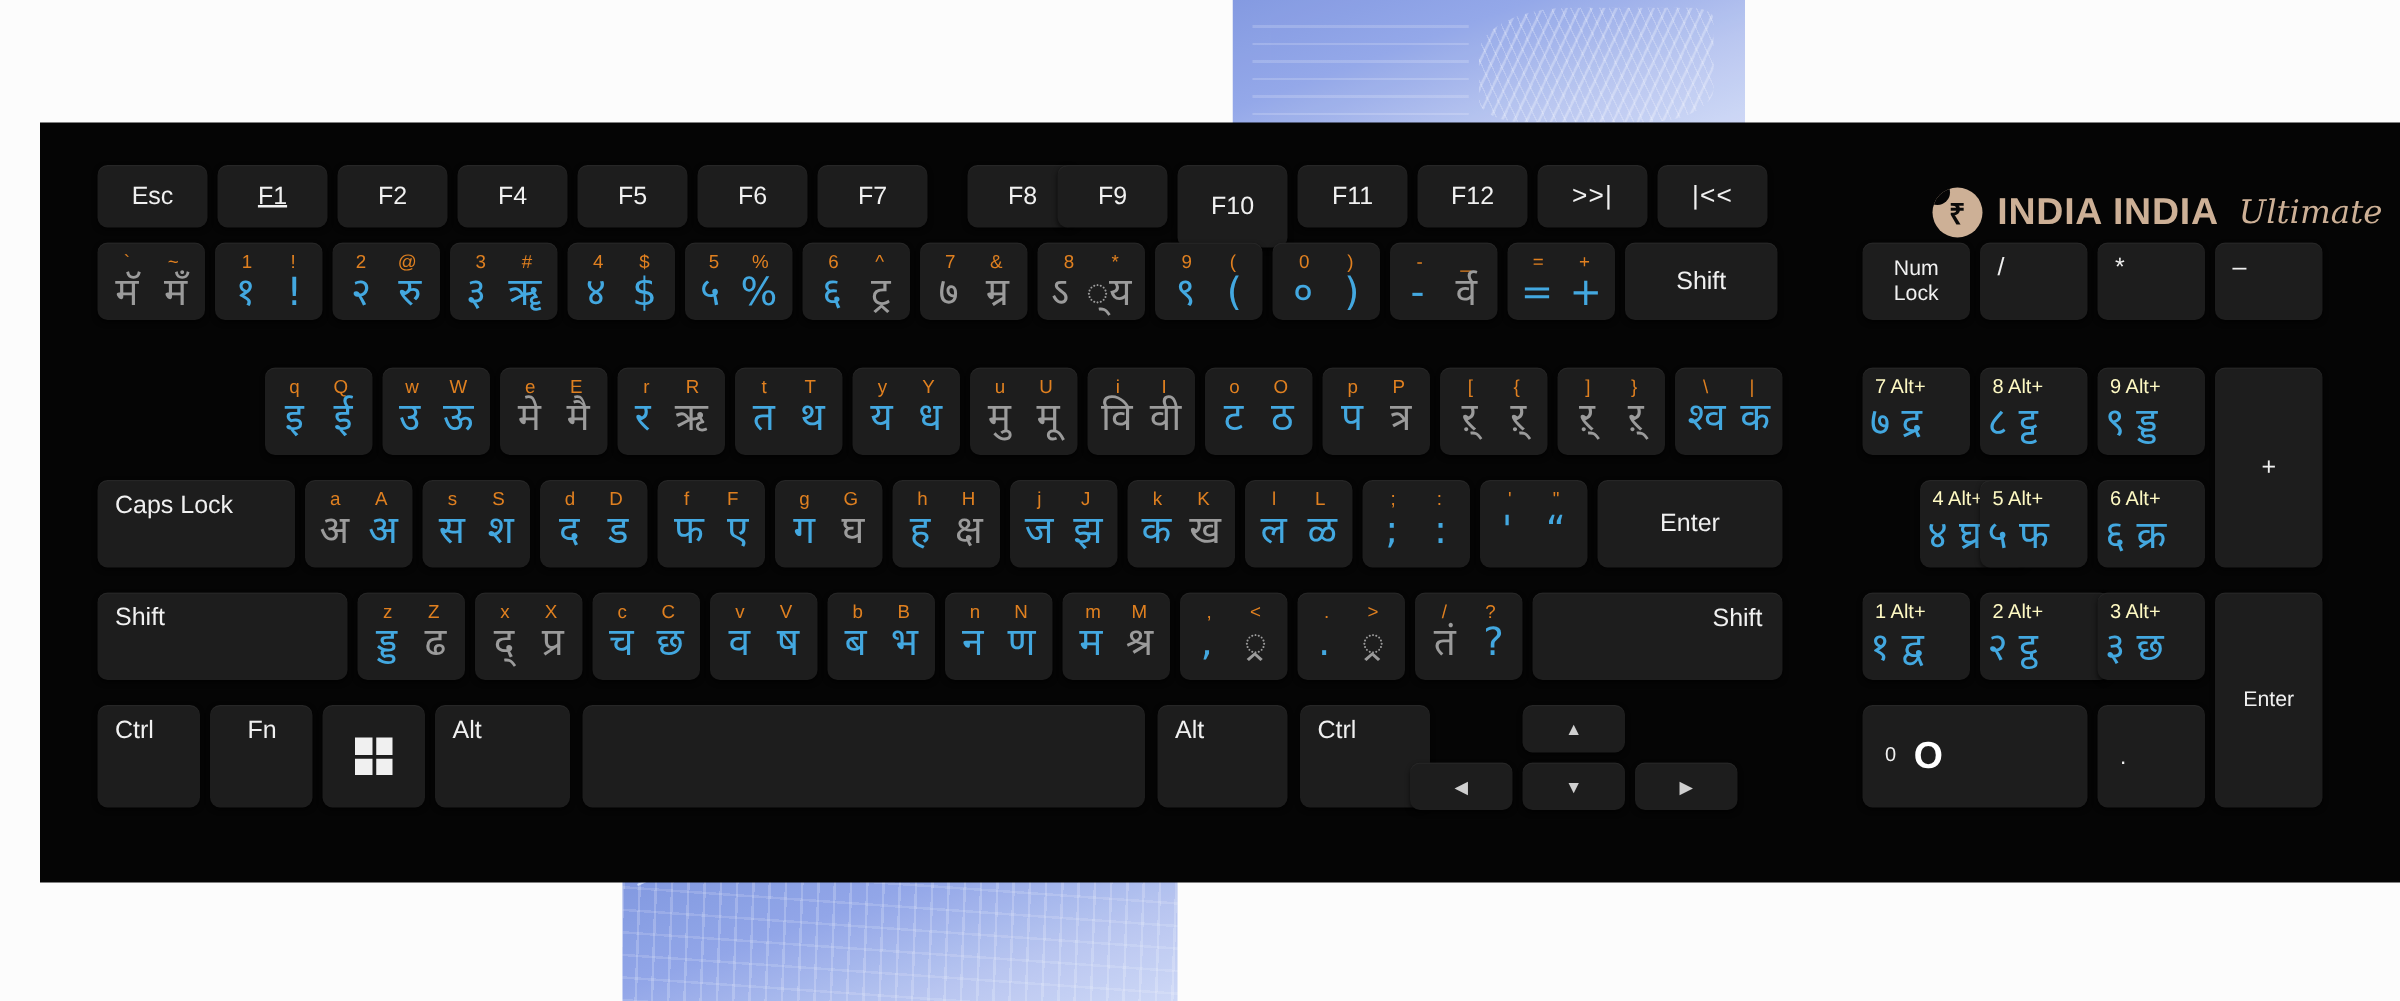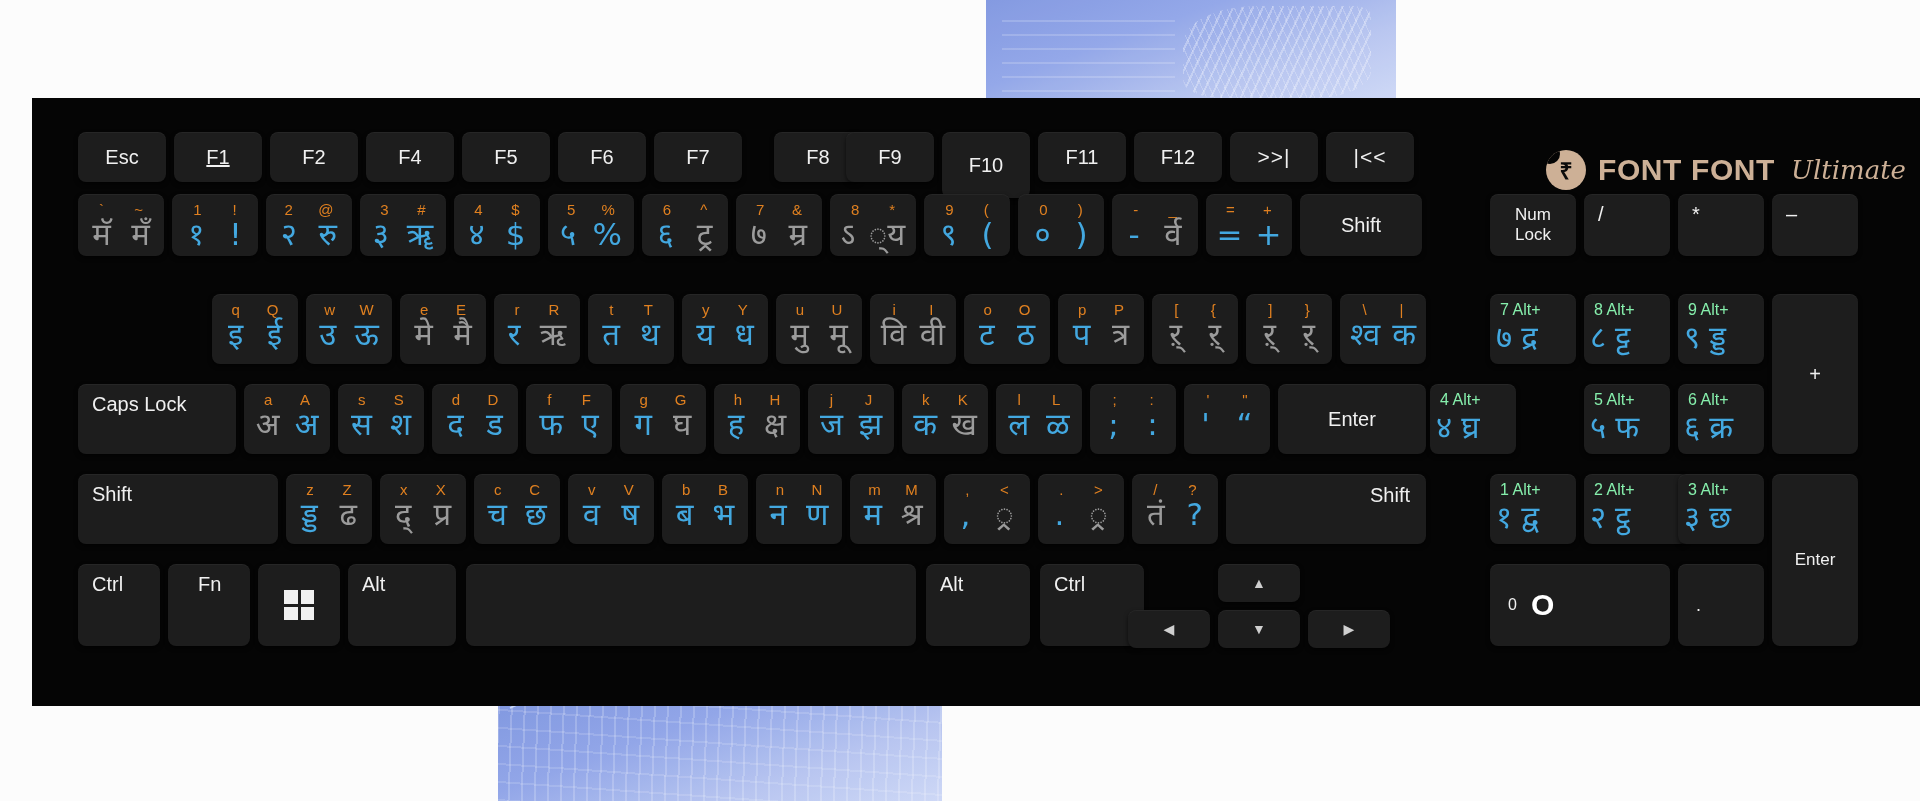--- a/index.html
+++ b/index.html
@@ -136,21 +136,21 @@
 
   .key .word { font-size: 20px; color:#f0f0f0; }
   .key .word-sm { font-size: 17px; color:#f0f0f0; line-height:1.15; text-align:center; }
   .key .sym { font-size: 21px; color:#f0f0f0; letter-spacing:1px; }
 
   .win-logo { display:grid; grid-template-columns:1fr 1fr; grid-template-rows:1fr 1fr; gap:3px; width:30px;height:30px; }
   .win-logo i { background:#f0f0f0; display:block; }
 
   .arrow { color:#cfcfcf; font-size:14px; }
 
-  .key.numpad-alt .nk-top { font-size:16px; color:#86efac; width:100%; padding-left:10px; text-align:left; line-height:1; }
+  .key.numpad-alt .nk-top { font-size:16px; color:#fef9c3; width:100%; padding-left:10px; text-align:left; line-height:1; }
   .key.numpad-alt .nk-bot { display:flex; gap:9px; width:100%; padding-left:6px; font-size:31px; color:#43a8e0; line-height:1; margin-top:4px; }
 
   .zero-key { justify-content:flex-start; padding-left:18px; gap:14px; }
   .zero-key .z-s { font-size:16px; color:#f0f0f0; }
   .zero-key .z-b { font-size:30px; color:#ffffff; font-weight:600; }
 </style>
 </head>
 <body>
 
 <div id="page">
@@ -188,21 +188,21 @@
     <span style="left:62px; top:46px;  width:5px;  height:5px;"></span>
     <span style="left:74px; top:12px;  width:6px;  height:6px;"></span>
     <span style="left:20px; top:64px;  width:4px;  height:4px;"></span>
   </div>
 
   <div id="keyboard">
     <div class="kb-inner">
 
       <div id="brand">
         <div id="brand-mark">₹</div>
-        <div id="brand-name">FONT FONT</div>
+        <div id="brand-name">INDIA INDIA</div>
         <div id="brand-sub">Ultimate</div>
       </div>
 
       <div class="key lbl-c" style="left:46px;  top:34px; width:88px;  height:50px;">
           <span class="word">Esc</span>
         </div>
       <div class="key lbl-c" style="left:142px; top:34px; width:88px;  height:50px;text-decoration:underline;">
           <span class="word">F1</span>
         </div>
       <div class="key lbl-c" style="left:238px; top:34px; width:88px;  height:50px;">
@@ -800,21 +800,21 @@
         <div class="nk-top">9 Alt+</div>
         <div class="nk-bot">
             <span>९</span>
             <span>ड्ड</span>
           </div>
       </div>
       <div class="key lbl-c" style="left:1740px;top:196px; width:86px; height:160px;">
           <span class="word">+</span>
         </div>
 
-      <div class="key numpad-alt lbl-tc" style="left:1398px;top:286px; width:86px; height:70px;">
+      <div class="key numpad-alt lbl-tc" style="left:1504px;top:286px; width:86px; height:70px;">
         <div class="nk-top">4 Alt+</div>
         <div class="nk-bot">
             <span>४</span>
             <span>घ्र</span>
           </div>
       </div>
       <div class="key numpad-alt lbl-tc" style="left:1552px;top:286px; width:86px; height:70px;">
         <div class="nk-top">5 Alt+</div>
         <div class="nk-bot">
             <span>५</span>

